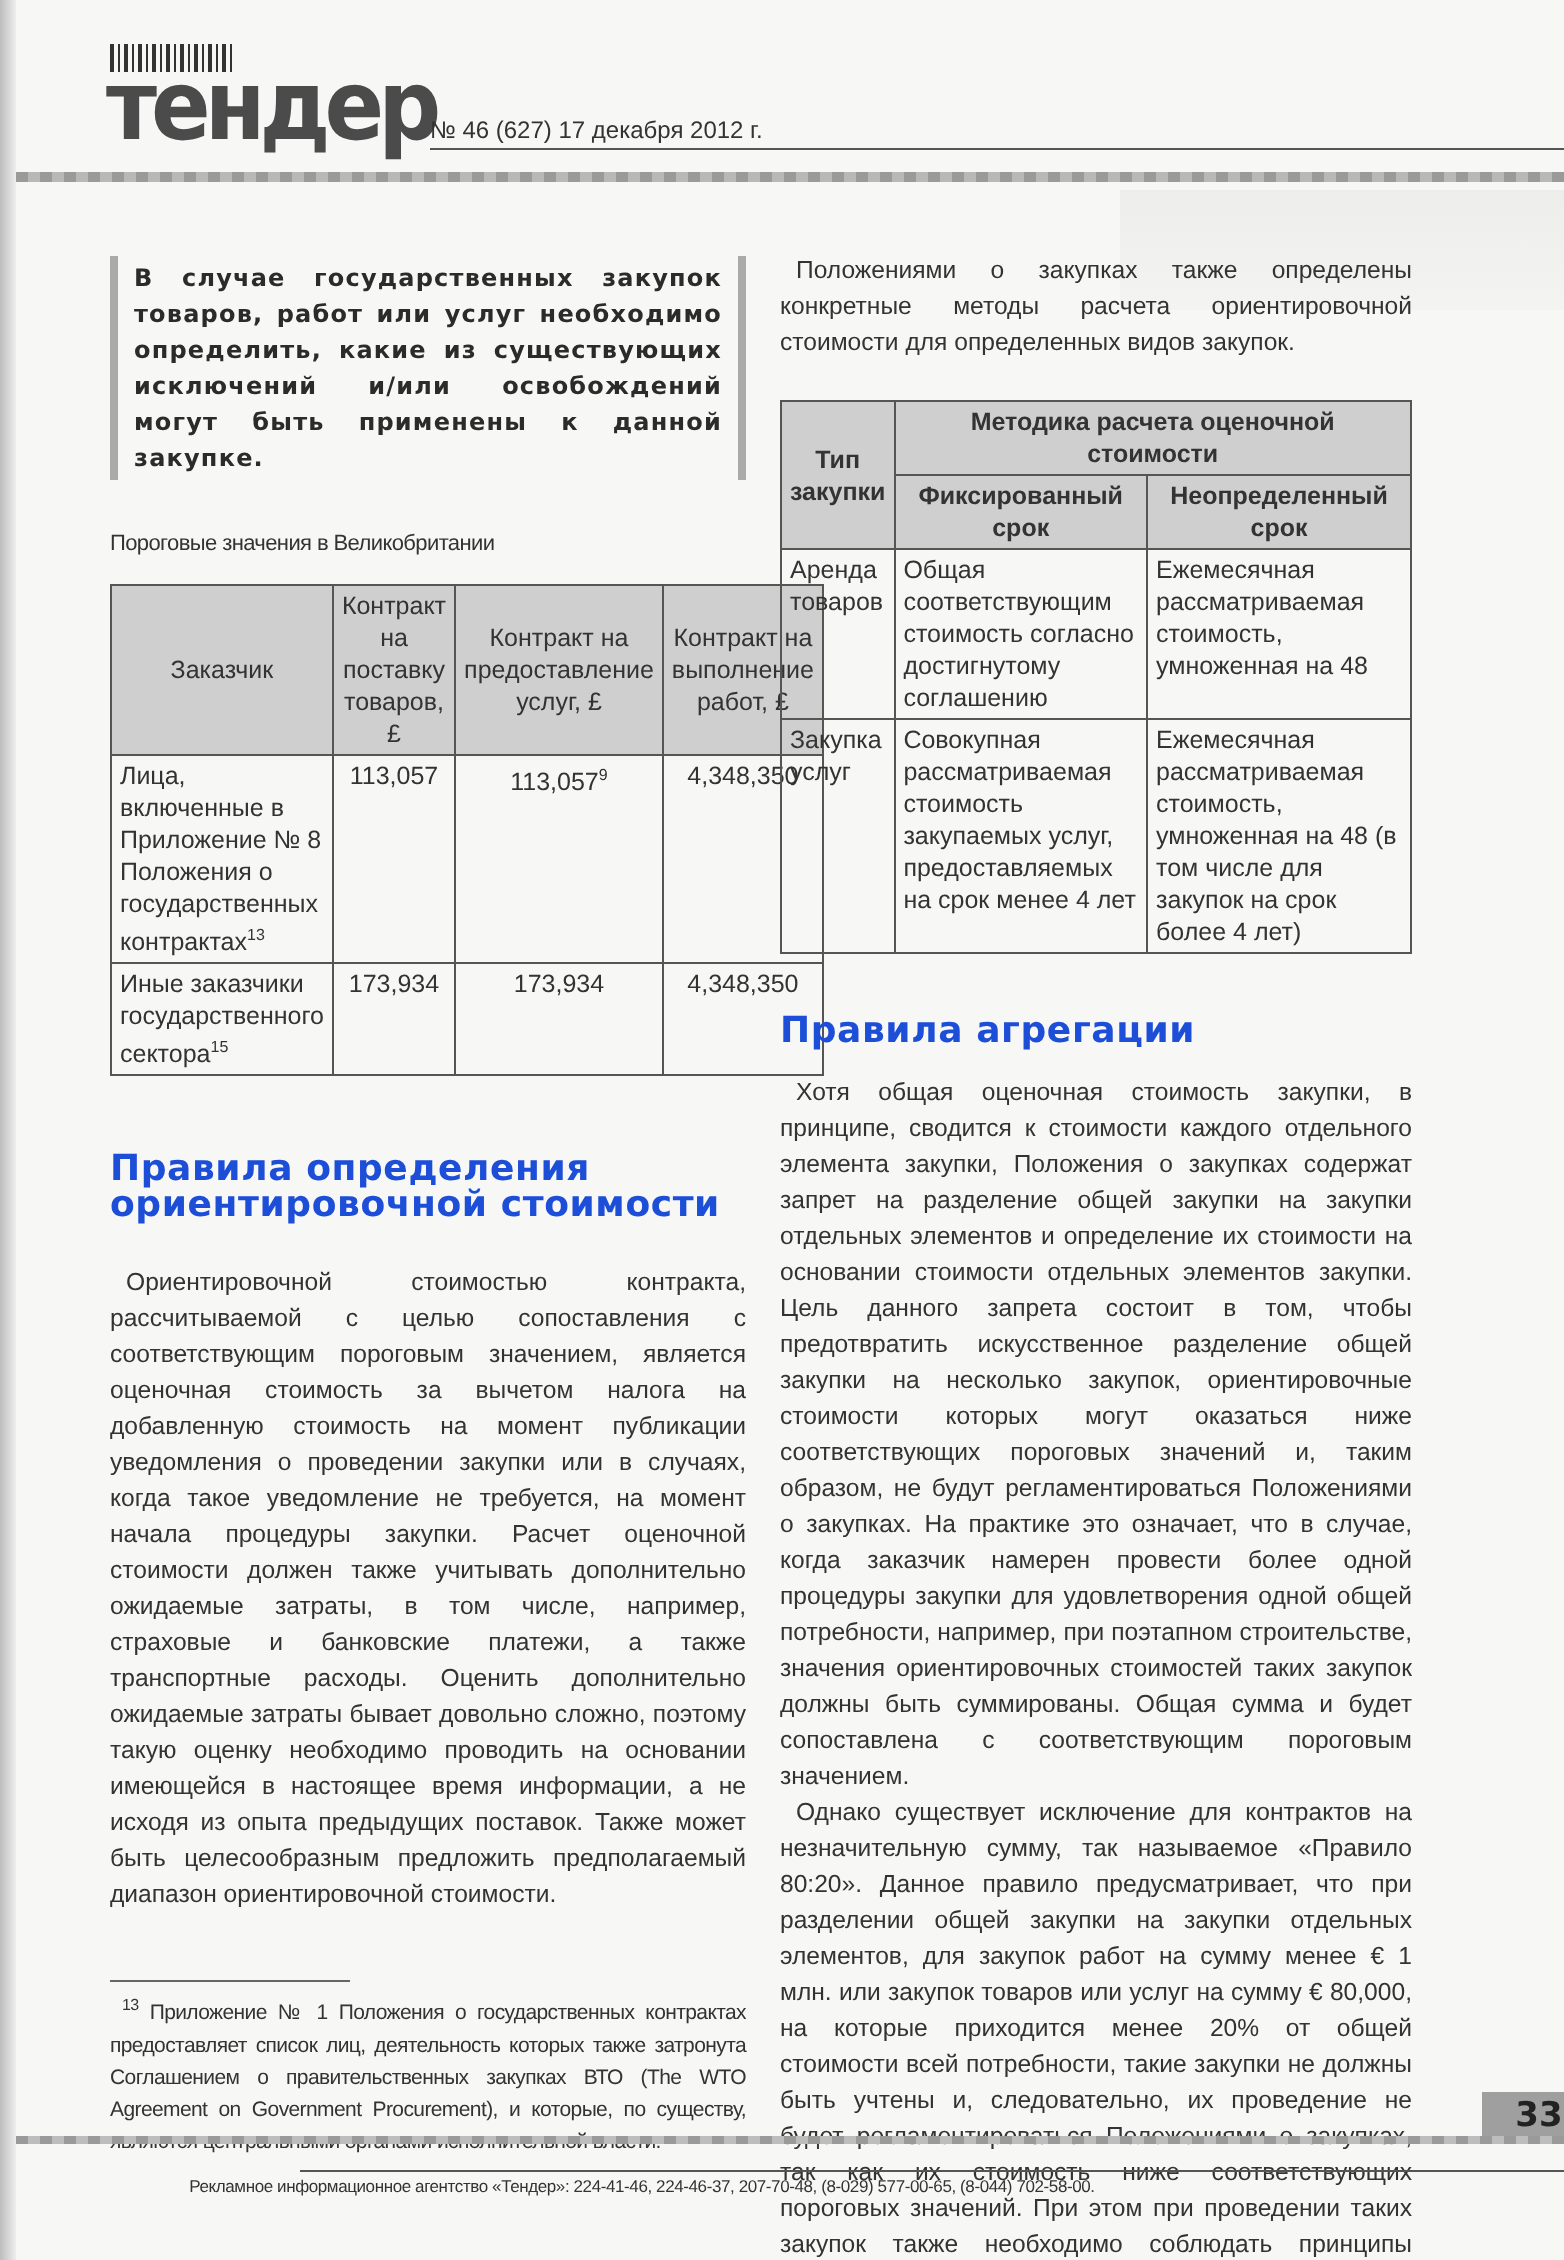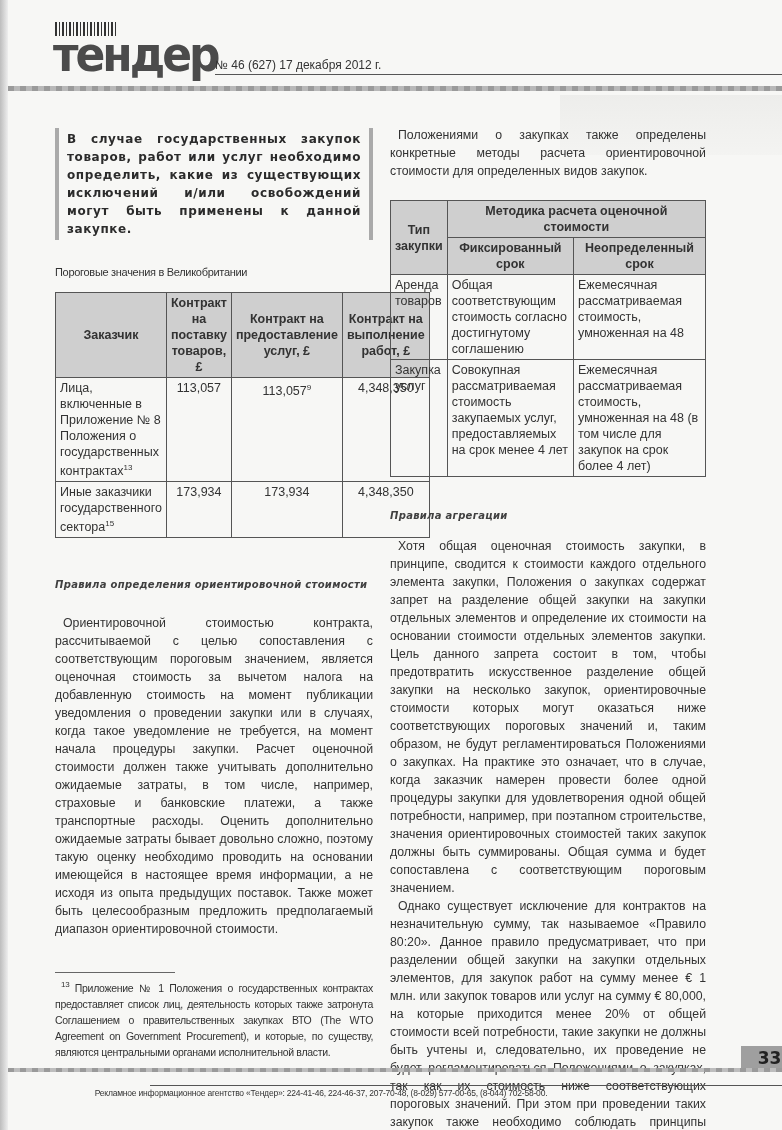--- a/index.html
+++ b/index.html
@@ -28,28 +28,28 @@
   .callout { position: relative; padding: 6px 12px 6px 12px; margin-top: 4px;
     font-weight: bold; font-size: 12px; line-height: 18px; letter-spacing: 0.6px;
     text-align: justify; color: #2b2b2b; font-family: "DejaVu Sans", sans-serif; }
   .callout:before, .callout:after { content: ""; position: absolute; top: 4px; bottom: 4px; width: 4px; background: #aaa; }
   .callout:before { left: 0; } .callout:after { right: 0; }
 
   .table-caption { margin-top: 22px; font-size: 11px; color: #333; letter-spacing: -0.3px; }
 
   table { border-collapse: collapse; font-size: 12.5px; color: #333; }
   td, th { border: 1px solid #555; vertical-align: top; padding: 2px 4px; line-height: 16px; }
-  th { background: #cfcfcf; font-weight: bold; text-align: center; vertical-align: middle; }
+  th { background: #cfcfcf; font-weight: normal; text-align: center; vertical-align: middle; }
   th.strong { font-weight: bold; }
   .t1 { margin-top: 14px; width: 315px; }
   .t1 td.num { text-align: center; }
   sup { font-size: 8px; }
 
-  h2 { font-family: "DejaVu Sans", sans-serif; font-weight: bold; font-size: 10px; line-height: 18px;
-    margin: 0; color: #404040; letter-spacing: 0.3px; font-style: italic; }
+  h2 { font-family: "DejaVu Sans", sans-serif; font-weight: bold; font-size: 18px; line-height: 18px;
+    margin: 0; color: #1d4ed8; letter-spacing: 0.3px; }
   p.body { margin: 0; font-size: 12.3px; line-height: 18px; text-align: justify; text-indent: 8px; color: #333; }
 
   .footnote-rule { width: 120px; height: 1px; background: #666; margin-top: 14px; }
   .footnote { font-size: 10.5px; line-height: 16px; text-align: justify; margin: 4px 0 0 0; color: #333; letter-spacing: -0.3px; }
   .footnote .n { font-size: 8px; vertical-align: super; margin-left: 6px; }
 
   .t2 { margin-top: 20px; width: 316px; }
   .t2 td { font-size: 12.5px; }
 
   .page-num { position: absolute; left: 741px; top: 1046px; width: 57px; height: 24px;

